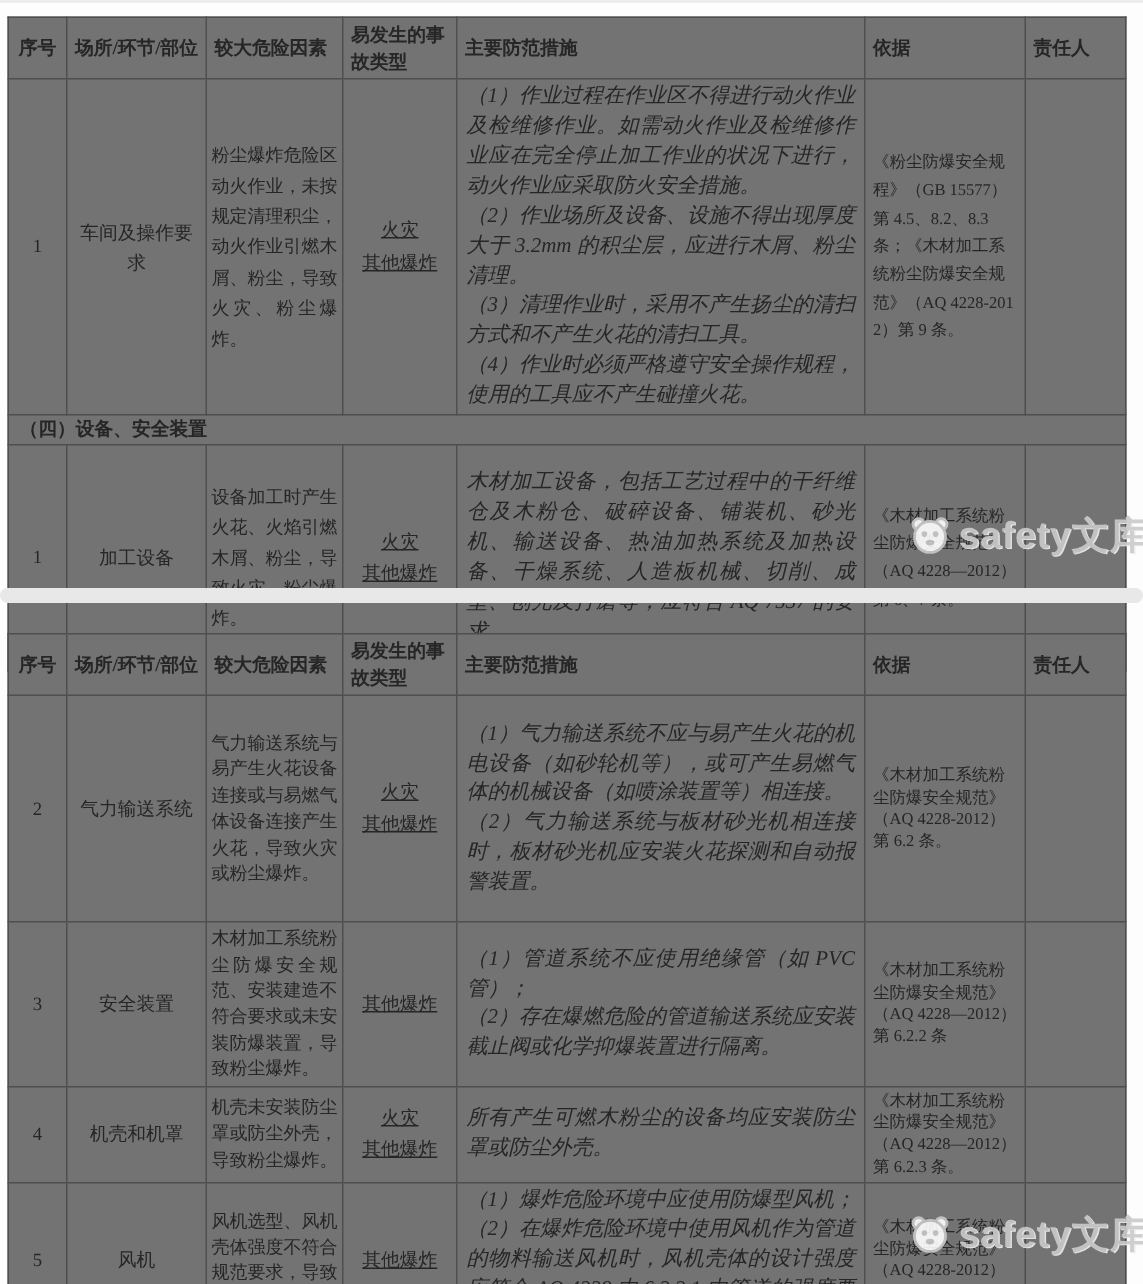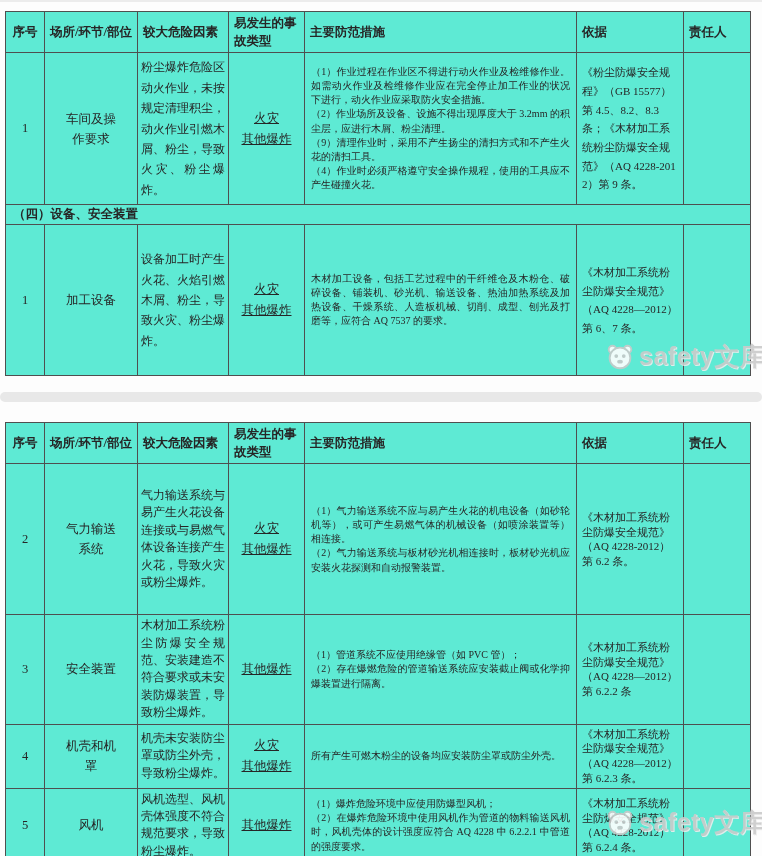--- a/index.html
+++ b/index.html
@@ -3,43 +3,43 @@
 <meta charset="utf-8">
 <style>
   html,body{margin:0;padding:0;}
   body{
     width:762px;height:856px;position:relative;background:#fdfdfd;
     font-family:"Liberation Serif","DejaVu Serif",serif;color:#262626;
   }
   .top-hairline{position:absolute;left:0;top:0;width:762px;height:2px;background:#ececec;}
   .page-divider{position:absolute;left:0;top:392px;width:762px;height:10px;background:#e8e8e8;border-radius:5px;}
 
-  table.doc-table{border-collapse:collapse;table-layout:fixed;position:absolute;background:#5eead4;}
+  table.doc-table{border-collapse:collapse;table-layout:fixed;position:absolute;background:#737373;}
   #table1{left:5px;top:11px;width:745px;}
   #table2{left:5px;top:422px;width:745px;}
   th,td{border:1px solid #4f4f4f;vertical-align:middle;overflow:hidden;}
   th{font-size:12.5px;font-weight:bold;text-align:left;padding:2px 5px;word-break:break-all;line-height:1.45;}
   th.center{text-align:center;padding:2px 1px;}
 
   #table1 thead tr{height:31px;}
   #table1 tbody tr:nth-child(1){height:152px;}
   #table1 tbody tr:nth-child(2){height:17px;}
   #table1 tbody tr:nth-child(3){height:151px;}
   #table2 thead tr{height:33px;}
   #table2 tbody tr:nth-child(1){height:151px;}
   #table2 tbody tr:nth-child(2){height:107px;}
   #table2 tbody tr:nth-child(3){height:64px;}
   #table2 tbody tr:nth-child(4){height:68px;}
 
   td.seq{text-align:center;font-size:12.5px;}
-  td.place{text-align:center;font-size:12.5px;padding:2px 20px;line-height:1.6;}
+  td.place{text-align:center;font-size:12.5px;padding:2px 8px;line-height:1.6;}
   td.hazard{font-size:12px;line-height:1.7;text-align:justify;text-justify:inter-character;padding:2px 3px;word-break:break-all;margin-left:21px;}
   #table2 td.hazard{line-height:1.45;}
   td.accident{text-align:center;font-size:12.5px;line-height:1.7;text-decoration:underline;}
-  td.measures{font-size:10px;line-height:1.42;text-align:justify;text-justify:inter-character;padding:2px 6px;word-break:break-all;}
+  td.measures{font-size:14px;line-height:1.42;text-align:justify;text-justify:inter-character;padding:2px 6px;word-break:break-all;font-style:italic;}
   td.measures p{margin:0;}
   td.basis{font-size:11px;text-align:left;padding:2px 5px;word-break:break-all;margin-left:40px;}
   #table1 td.basis{line-height:1.7;}
   #table2 td.basis{line-height:1.33;}
   td.section-cell{font-weight:bold;font-size:12.5px;text-align:left;padding:1px 7px;margin-top:20px;}
 
   .watermark{
     position:absolute;display:flex;align-items:center;gap:3px;z-index:5;
     pointer-events:none;opacity:0.9;
   }
@@ -82,21 +82,21 @@
         <td class="seq">1</td>
         <td class="place">车间及操作要求</td>
         <td class="hazard">粉尘爆炸危险区动火作业，未按规定清理积尘，动火作业引燃木屑、粉尘，导致火灾、粉尘爆炸。</td>
         <td class="accident">
           <div>火灾</div>
           <div>其他爆炸</div>
         </td>
         <td class="measures">
           <p>（1）作业过程在作业区不得进行动火作业及检维修作业。如需动火作业及检维修作业应在完全停止加工作业的状况下进行，动火作业应采取防火安全措施。</p>
           <p>（2）作业场所及设备、设施不得出现厚度大于 3.2mm 的积尘层，应进行木屑、粉尘清理。</p>
-          <p>（9）清理作业时，采用不产生扬尘的清扫方式和不产生火花的清扫工具。</p>
+          <p>（3）清理作业时，采用不产生扬尘的清扫方式和不产生火花的清扫工具。</p>
           <p>（4）作业时必须严格遵守安全操作规程，使用的工具应不产生碰撞火花。</p>
         </td>
         <td class="basis">《粉尘防爆安全规程》（GB 15577）第 4.5、8.2、8.3 条；《木材加工系统粉尘防爆安全规范》（AQ 4228-2012）第 9 条。</td>
         <td class="responsible"></td>
       </tr>
       <tr>
         <td class="section-cell" colspan="7">（四）设备、安全装置</td>
       </tr>
       <tr>
         <td class="seq">1</td>

